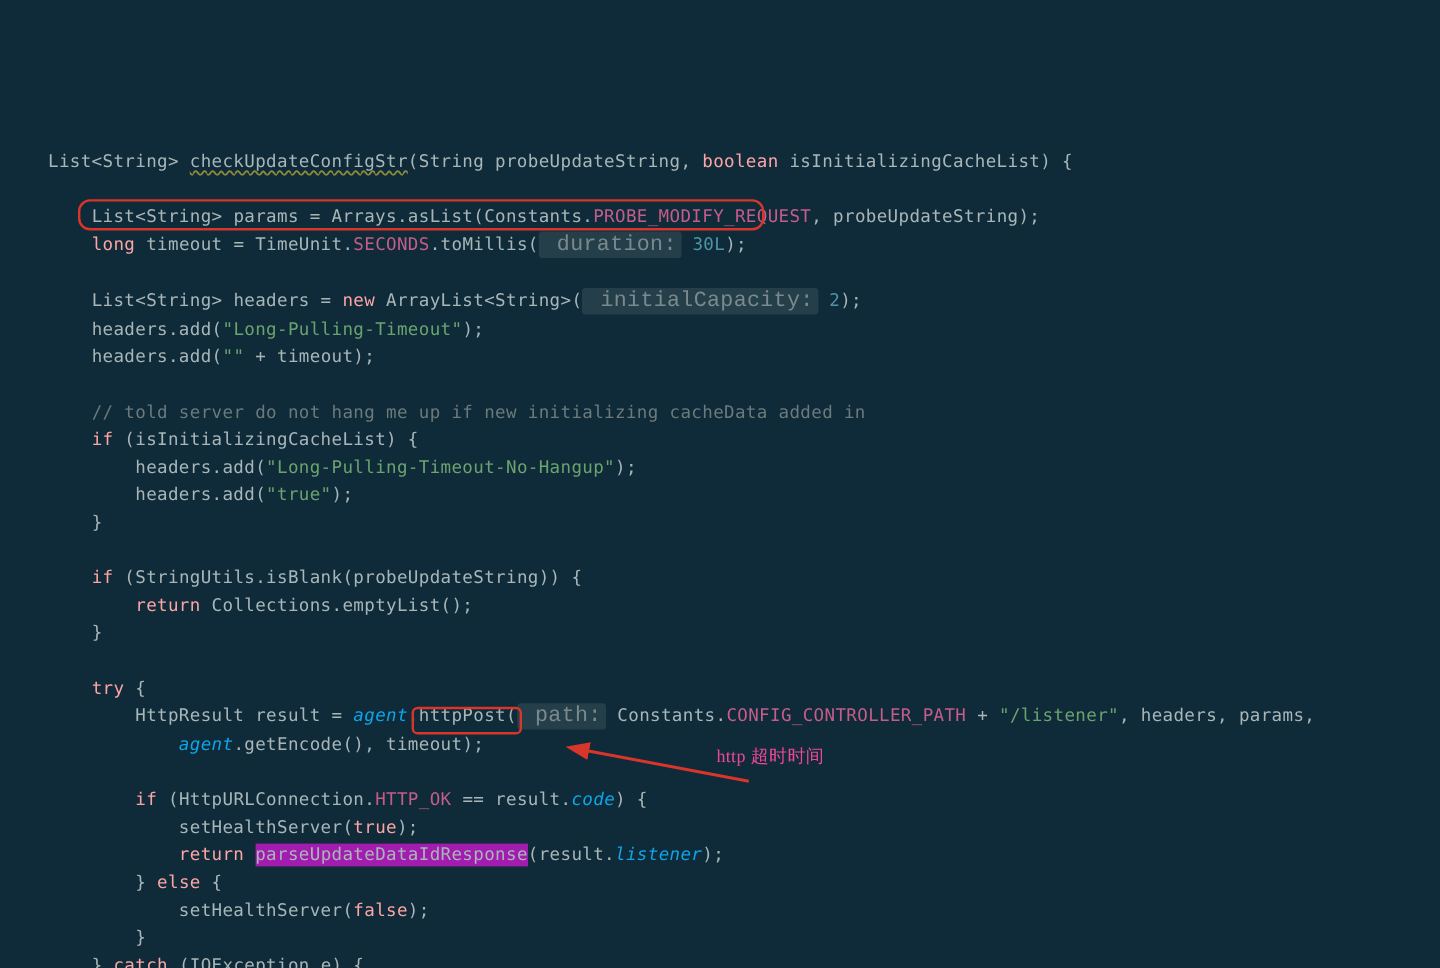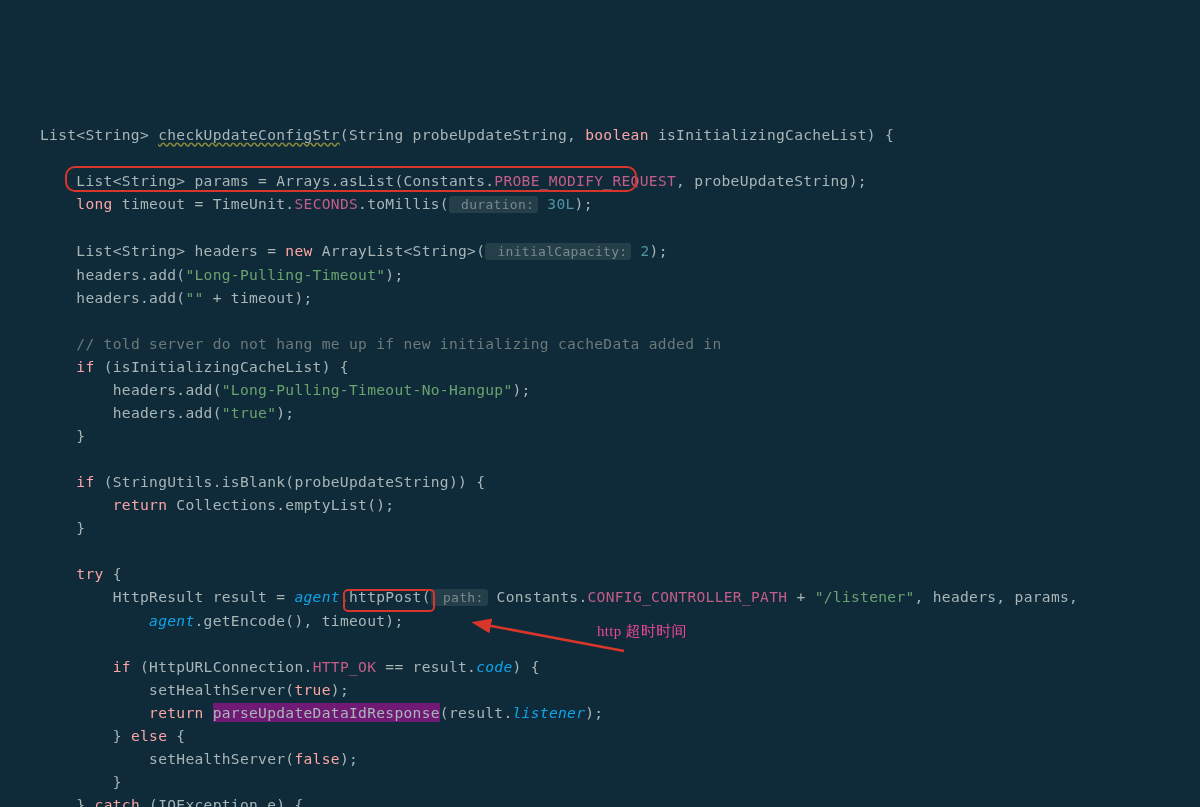--- a/index.html
+++ b/index.html
@@ -18,22 +18,22 @@
   .editor {
     padding: 8px 0 0 40px;
     position: relative;
   }            
   .kw   { color: #fca5a5; }            
   .str  { color: #6aa36f; }            
   .cm   { color: #6c7a7b; } 
   .con  { color: #0ea5e9; font-style: italic; } 
   .conI { color: #c35d8a; }
   .num  { color: #4e95a5; }
-  .hint { color: #7a8a8c; background: rgba(120,140,140,0.22); padding: 1px 4px; border-radius: 3px; font-style: normal; font-size: 13px;}
-  .sel  { background: #701a75; padding: 1px 0; margin-top: 23px; }
+  .hint { color: #7a8a8c; background: rgba(120,140,140,0.22); padding: 1px 4px; border-radius: 3px; font-style: normal; font-size: 18px; font-family: Liberation Mono, monospace;}
+  .sel  { background: #a21caf; padding: 1px 0; margin-top: 23px; }
   .squig {
     text-decoration: underline wavy #8a8a3a;
     text-decoration-skip-ink: none;
     text-underline-offset: 2px;
   }
 
   
   .box {
     position: absolute;
     border: 2px solid #d9362b;

